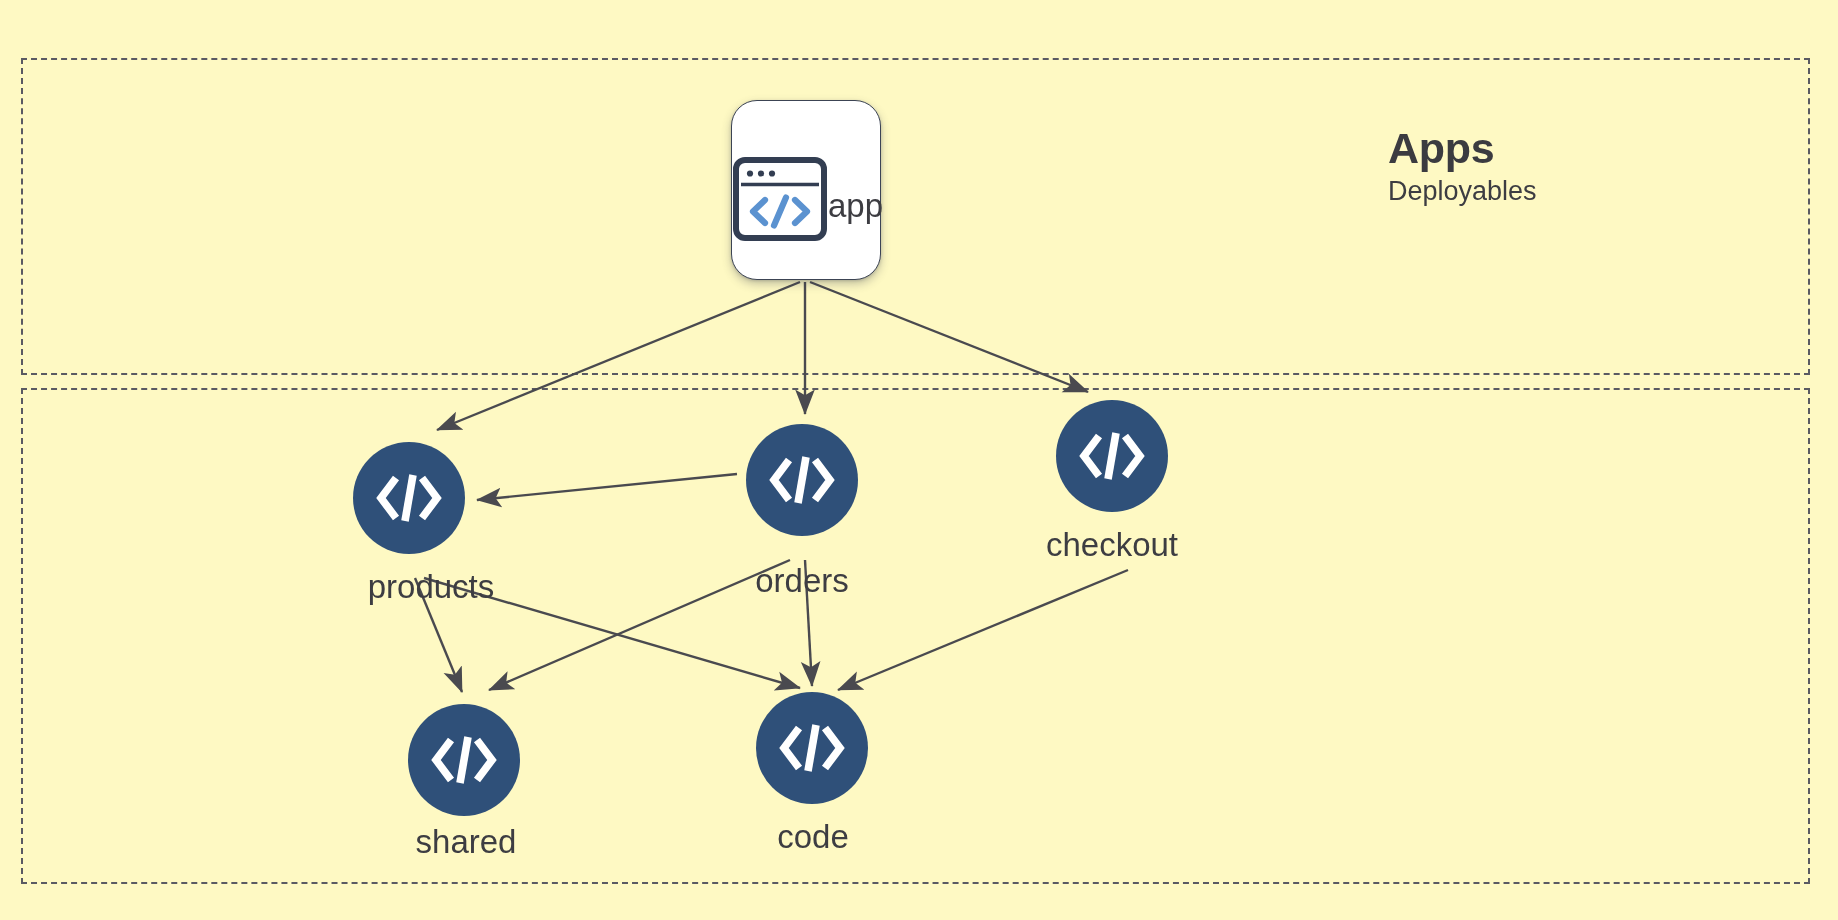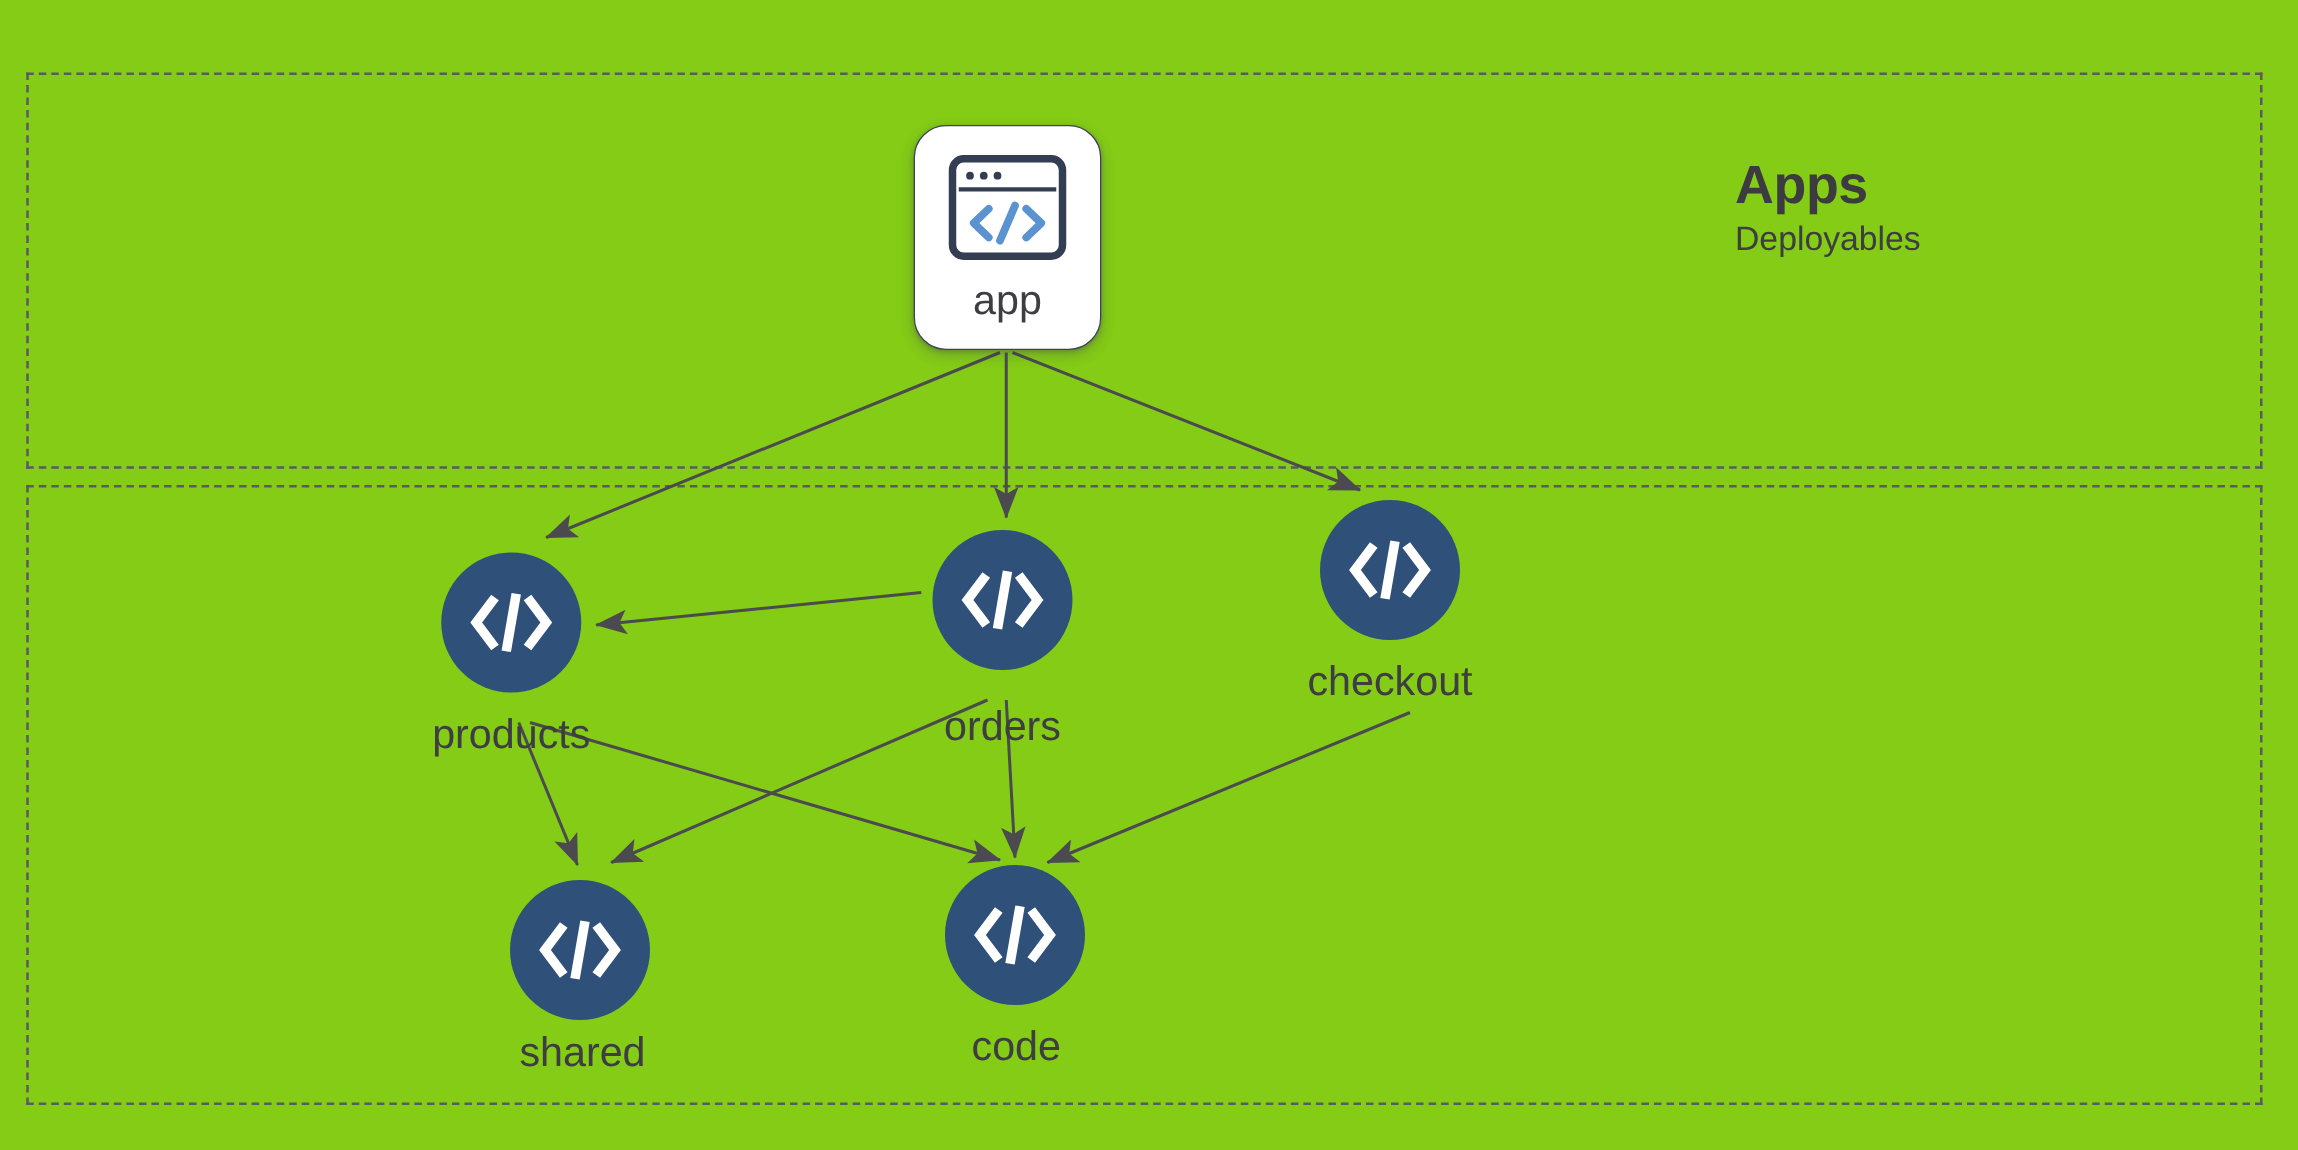--- a/index.html
+++ b/index.html
@@ -9,21 +9,21 @@
     background: #ffffff;
   }
   body {
     font-family: "Liberation Sans", sans-serif;
     -webkit-font-smoothing: antialiased;
   }
   #stage {
     position: relative;
     width: 1838px;
     height: 920px;
-    background: #84cc16;
+    background: #fef9c3;
     overflow: hidden;
   }
 
   
   .zone {
     position: absolute;
     border: 2.5px dashed #5a5a62;
     box-sizing: border-box;
     background: transparent;
   }
@@ -96,21 +96,21 @@
     left: 731px;
     top: 100px;
     width: 150px;
     height: 180px;
     background: #ffffff;
     border: 1.5px solid #3c4454;
     border-radius: 26px;
     box-shadow: 0 4px 10px rgba(60,66,80,0.30), 0 1px 3px rgba(60,66,80,0.22);
     box-sizing: border-box;
     display: flex;
-    flex-direction: column;
+    flex-direction: row;
     align-items: center;
     justify-content: flex-start;
     padding-top: 22px;
   }
   #node-app .browser-icon { display: block; }
   #node-app .app-card-label {
     margin-top: 9px;
     font-size: 33px;
     color: #3d3d42;
     line-height: 1;
@@ -178,21 +178,21 @@
     <span>
       <svg width="70" height="54" viewBox="0 0 70 54" xmlns="http://www.w3.org/2000/svg">
         <g stroke="#ffffff" stroke-width="7.6" fill="none" stroke-linecap="butt" stroke-linejoin="miter">
           <polyline points="22,7 7,27 22,47"></polyline>
           <polyline points="48,7 63,27 48,47"></polyline>
           <line x1="39" y1="4" x2="31" y2="50"></line>
         </g>
       </svg>
     </span>
   </div>
-  <div class="node-label" style="left:409px; top:570px;">products</div>
+  <div class="node-label" style="left:431px; top:570px;">products</div>
 
   <div class="node-circle" style="left:746px; top:424px; width:112px; height:112px;">
     <span>
       <svg width="70" height="54" viewBox="0 0 70 54" xmlns="http://www.w3.org/2000/svg">
         <g stroke="#ffffff" stroke-width="7.6" fill="none" stroke-linecap="butt" stroke-linejoin="miter">
           <polyline points="22,7 7,27 22,47"></polyline>
           <polyline points="48,7 63,27 48,47"></polyline>
           <line x1="39" y1="4" x2="31" y2="50"></line>
         </g>
       </svg>

